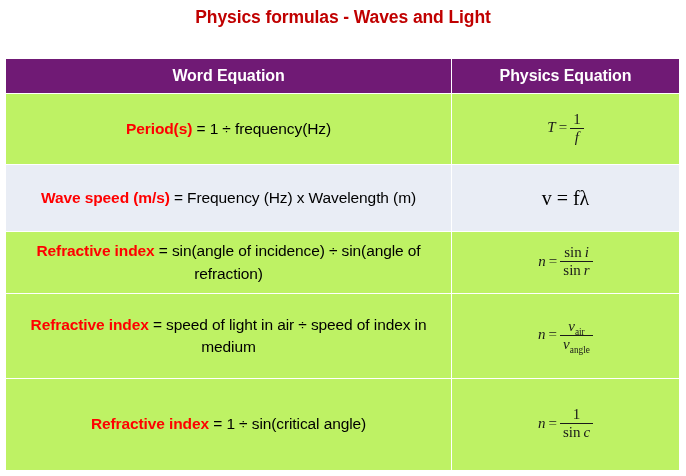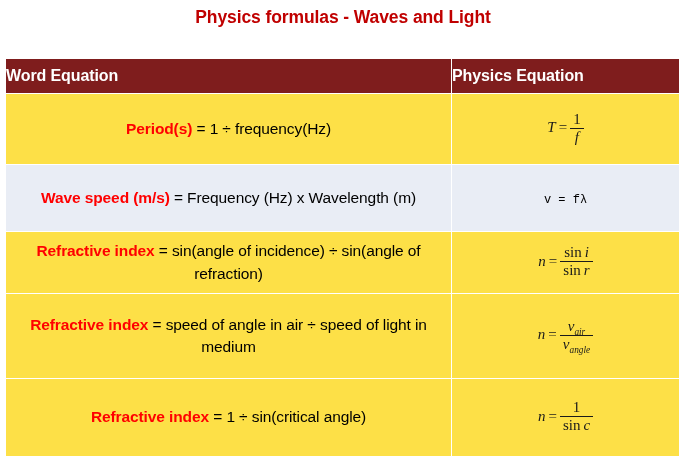--- a/index.html
+++ b/index.html
@@ -45,32 +45,32 @@
   }
   .formula-table th,
   .formula-table td {
     border: 1px solid #FFFFFF;
     padding: 0;
   }
   .col-word   { width: 446px; }
   .col-symbol { width: 228px; }
 
   thead th {
-    background: #7f1d1d;
+    background: #701a75;
     color: #FFFFFF;
     font-size: 16px;
     font-weight: bold;
     height: 34px;
-    text-align: left;
+    text-align: center;
     vertical-align: middle;
     letter-spacing: -0.1px;
   }
 
   tbody td {
-    background: #fde047;
+    background: #bef264;
     vertical-align: middle;
     text-align: center;
   }
   tbody tr.alt td {
     background: #E9EDF5;
   }
 
   .word-cell {
     font-size: 15.5px;
     color: #000000;
@@ -81,22 +81,22 @@
   .word-cell .hl {
     color: #FF0000;
     font-weight: bold;
   }
 
   .symbol-cell {
     font-family: "Liberation Serif", serif;
     color: #1a1a1a;
   }
   .sym-plain {
-    font-family: Liberation Mono, monospace;
-    font-size: 12px;
+    font-family: Liberation Serif, serif;
+    font-size: 20px;
     color: #000000;
   }
 
   
   .math {
     display: inline-block;
     font-family: "Liberation Serif", serif;
     font-size: 15px;
     line-height: 1;
     white-space: nowrap;
@@ -122,28 +122,27 @@
     line-height: 1.15;
   }
   .frac .num {
     border-bottom: 1px solid #1a1a1a;
   }
   .op {
     font-style: normal;
   }
   sub {
     font-size: 0.62em;
-    font-style: italic;
     line-height: 0;
   }
   .rowheights-1 { height: 71px; }
   .rowheights-2 { height: 67px; padding-left: 20px; }
   .rowheights-3 { height: 62px; }
   .rowheights-4 { height: 85px; }
-  .rowheights-5 { height: 78px; }
+  .rowheights-5 { height: 92px; }
 </style>
 </head>
 <body>
 
 <div class="page">
 
   <div class="title">Physics formulas - Waves and Light</div>
 
   <table class="formula-table">
     <colgroup>
@@ -184,21 +183,21 @@
         </td>
         <td class="symbol-cell">
           <span class="math">
             <span class="var">n</span><span class="eq">=</span><span class="frac"><span class="num"><span class="op">sin</span> <span class="var">i</span></span><span class="den"><span class="op">sin</span> <span class="var">r</span></span></span>
           </span>
         </td>
       </tr>
 
       <tr class="rowheights-4">
         <td class="word-cell">
-          <span class="hl">Refractive index</span><span> = speed of angle in air ÷ speed of light in medium</span>
+          <span class="hl">Refractive index</span><span> = speed of light in air ÷ speed of index in medium</span>
         </td>
         <td class="symbol-cell">
           <span class="math">
             <span class="var">n</span><span class="eq">=</span><span class="frac"><span class="num"><span class="var">v</span><sub>air</sub></span><span class="den"><span class="var">v</span><sub>angle</sub></span></span>
           </span>
         </td>
       </tr>
 
       <tr class="rowheights-5">
         <td class="word-cell">

